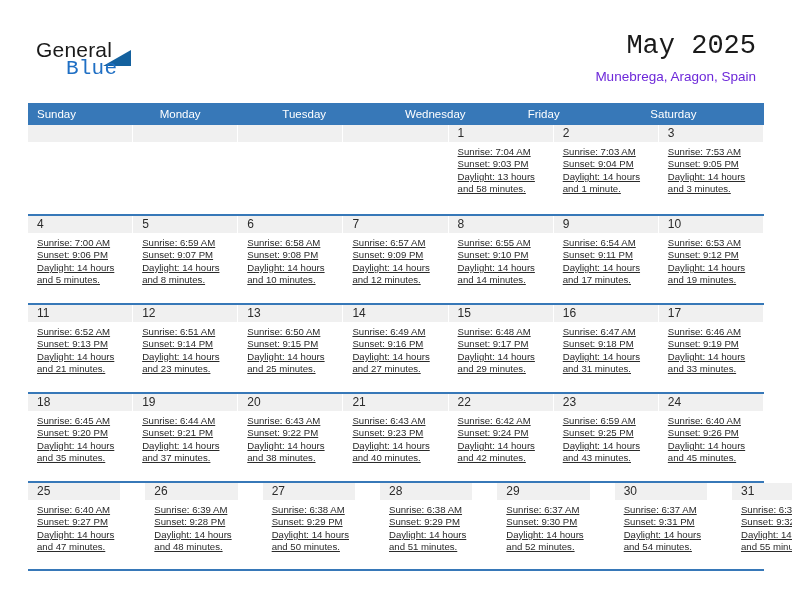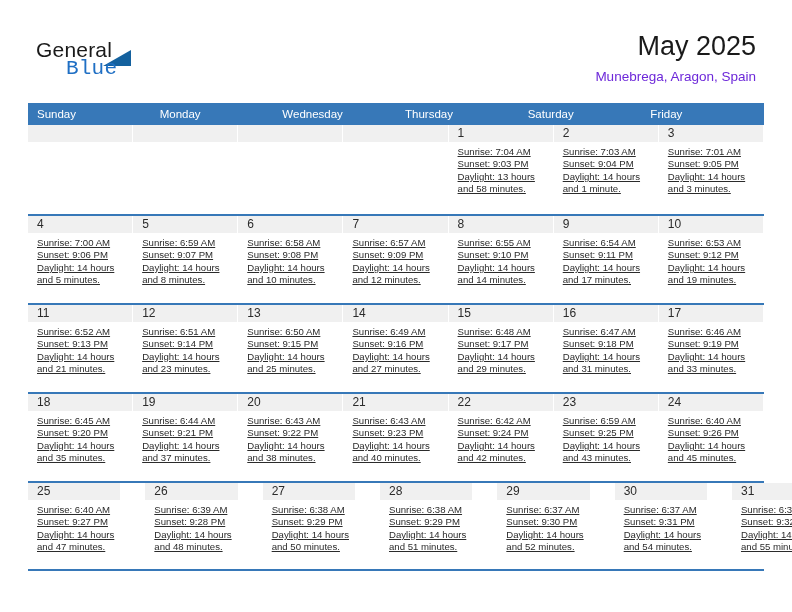--- a/index.html
+++ b/index.html
@@ -72,20 +72,21 @@
     position: absolute;
     right: 0;
     top: 0;
     text-align: right;
   }
   .cal-title {
     font-size: 27px;
     color: #1a1a1a;
     line-height: 32px;
     white-space: nowrap;
+    font-family: Liberation Mono, monospace;
   }
   .cal-sub {
     margin-top: 7px;
     font-size: 13.5px;
     color: #6d28d9;
     line-height: 16px;
     white-space: nowrap;
   }
 
   
@@ -161,24 +162,24 @@
       <div class="cal-sub">Munebrega, Aragon, Spain</div>
     </div>
 
   </div>
 
   <div class="calendar">
 
     <div class="weekhead">
       <div class="wh">Sunday</div>
       <div class="wh">Monday</div>
+      <div class="wh">Tuesday</div>
       <div class="wh">Wednesday</div>
-      <div class="wh">Thursday</div>
+      <div class="wh">Friday</div>
       <div class="wh">Saturday</div>
-      <div class="wh">Friday</div>
     </div>
 
     <div id="weeks-host">
         <div class="week">
           <div class="cell empty">
             <div class="daynum"></div>
             <div class="detail"></div>
           </div>
           <div class="cell empty">
             <div class="daynum"></div>
@@ -206,21 +207,21 @@
             <div class="detail">
               <div>Sunrise: 7:03 AM</div>
               <div>Sunset: 9:04 PM</div>
               <div>Daylight: 14 hours</div>
               <div>and 1 minute.</div>
             </div>
           </div>
           <div class="cell">
             <div class="daynum">3</div>
             <div class="detail">
-              <div>Sunrise: 7:01 AM</div>
+              <div>Sunrise: 7:53 AM</div>
               <div>Sunset: 9:05 PM</div>
               <div>Daylight: 14 hours</div>
               <div>and 3 minutes.</div>
             </div>
           </div>
         </div>
         <div class="week">
           <div class="cell">
             <div class="daynum">4</div>
             <div class="detail">

